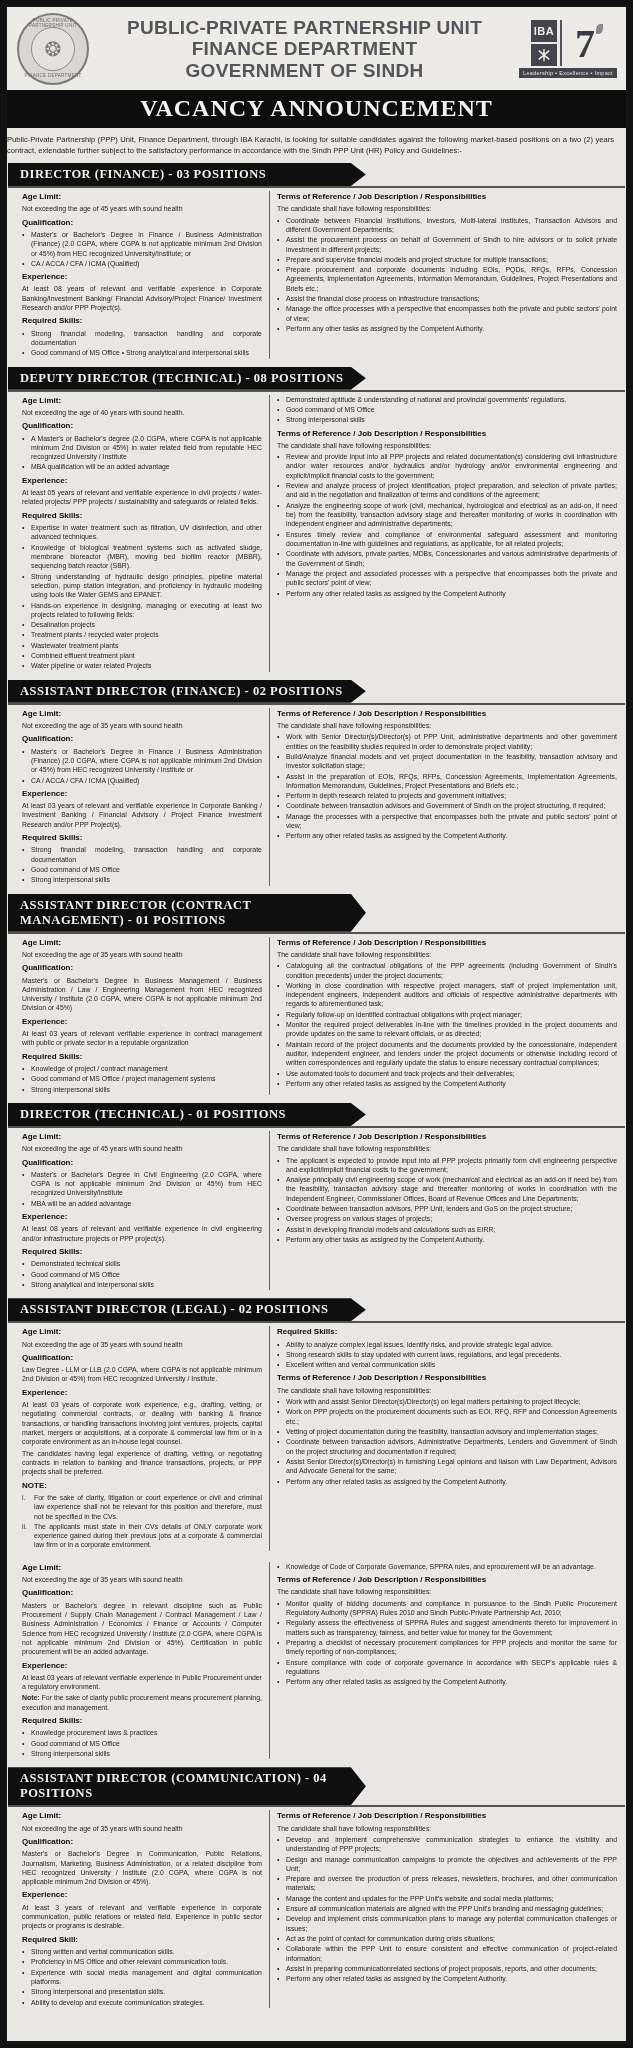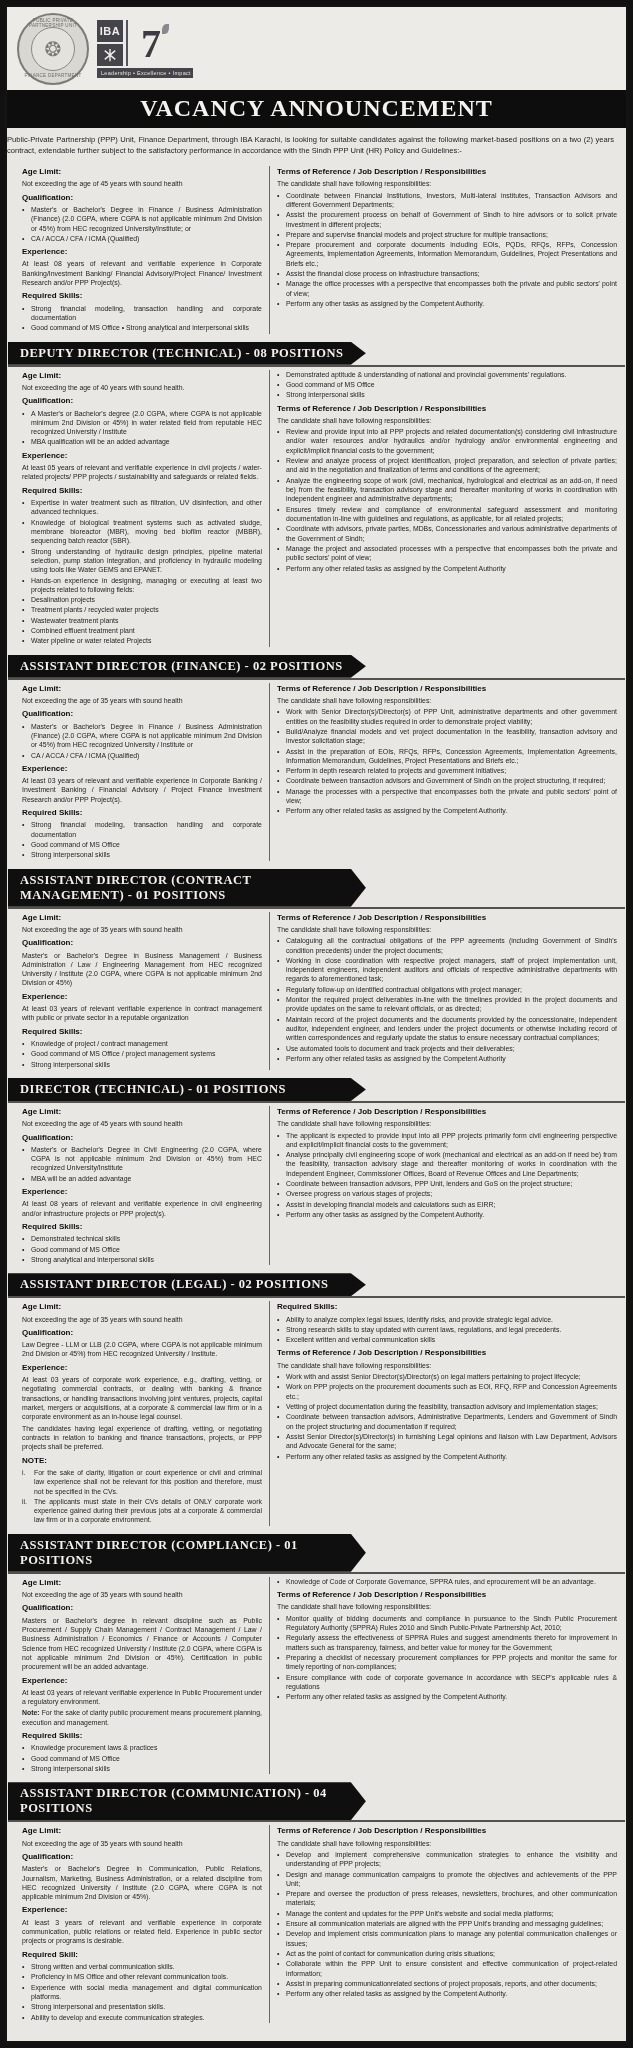--- a/index.html
+++ b/index.html
@@ -9,21 +9,21 @@
         display:flex; flex-direction:column; overflow:hidden; }
 
   
   .masthead { display:flex; align-items:center; gap:8px; padding:6px 10px 5px 10px; background:#edebe7; }
   .seal { width:72px; height:72px; border-radius:50%; border:2px solid #7d7b76; background:#d9d7d2;
           position:relative; flex:none; display:flex; flex-direction:column; align-items:center; justify-content:space-between; padding:4px 2px; }
   .seal-inner { position:absolute; inset:12px; border-radius:50%; border:1.5px solid #8a8883; background:#e4e2dd;
           display:flex; align-items:center; justify-content:center; color:#7b7974; font-size:20px; }
   .seal-text { font-size:4.5px; color:#6d6b66; letter-spacing:.3px; text-align:center; z-index:1; line-height:1.1; }
   .titles { flex:1; text-align:center; color:#55555a; font-weight:bold; font-size:19px; line-height:1.12; letter-spacing:.3px; }
-  .iba { flex:none; width:96px; display:flex; flex-direction:column; gap:2px; }
+  .iba { flex:none; width:96px; display:flex; flex-direction:column; align-items:center; gap:2px; }
   .iba-top { display:flex; align-items:stretch; gap:3px; }
   .iba-blocks { display:flex; flex-direction:column; gap:2px; }
   .iba-block { width:26px; height:22px; background:#45444a; color:#efede9; display:flex; align-items:center; justify-content:center;
                font-weight:bold; font-size:11px; letter-spacing:.5px; }
   .iba-sep { width:2px; background:#55545a; }
   .seven { width:40px; height:46px; display:flex; align-items:center; justify-content:center;
            font-family:"Liberation Serif", serif; font-weight:bold; font-size:40px; color:#3c3b41; position:relative; }
   .seven::after { content:""; position:absolute; right:2px; top:4px; width:7px; height:10px; background:#8a888e; border-radius:60% 0 60% 0; }
   .iba-tagline { background:#45444a; color:#e8e6e2; font-size:5.5px; padding:2px 4px; letter-spacing:.3px; white-space:nowrap; }
 
@@ -57,20 +57,25 @@
 <body>
 
 <div class="ad">
 
   <header class="masthead">
     <div class="seal">
       <span class="seal-text">PUBLIC PRIVATE PARTNERSHIP UNIT</span>
       <div class="seal-inner">❂</div>
       <span class="seal-text">FINANCE DEPARTMENT</span>
     </div>
+    <div class="titles">
+      <div>PUBLIC-PRIVATE PARTNERSHIP UNIT</div>
+      <div>FINANCE DEPARTMENT</div>
+      <div>GOVERNMENT OF SINDH</div>
+    </div>
     <div class="iba">
       <div class="iba-top">
         <div class="iba-blocks">
           <div class="iba-block">IBA</div>
           <div class="iba-block">
             <svg width="14" height="14" viewBox="0 0 16 16">
                 <path d="M8 1 V15 M2 3 L14 13 M14 3 L2 13" stroke="#efede9" stroke-width="1.6" fill="none"></path>
               </svg>
           </div>
         </div>
@@ -80,20 +85,23 @@
       <div class="iba-tagline">Leadership • Excellence • Impact</div>
     </div>
   </header>
 
   <div class="vacancy-bar">VACANCY ANNOUNCEMENT</div>
 
   <p class="intro">Public-Private Partnership (PPP) Unit, Finance Department, through IBA Karachi, is looking for suitable candidates against the following market-based positions on a two (2) years contract, extendable further subject to the satisfactory performance in accordance with the Sindh PPP Unit (HR) Policy and Guidelines:-</p>
 
   <main id="positions">
       <section class="section">
+        <div class="banner-row">
+          <div class="section-banner">DIRECTOR (FINANCE) - 03 POSITIONS</div>
+        </div>
         <div class="cols">
           <div class="col col-left">
             <div class="block">
               <div class="bh">Age Limit:</div>
               <p class="bp">Not exceeding the age of 45 years with sound health</p>
             </div>
             <div class="block">
               <div class="bh">Qualification:</div>
               <div class="bullet-row">
                 <span class="marker">•</span>
@@ -563,23 +571,20 @@
               </div>
               <div class="bullet-row">
                 <span class="marker">•</span>
                 <span class="btext">Perform any other related tasks as assigned by the Competent Authority.</span>
               </div>
             </div>
           </div>
         </div>
       </section>
       <section class="section">
-        <div class="banner-row">
-          <div class="section-banner">ASSISTANT DIRECTOR (COMPLIANCE) - 01 POSITIONS</div>
-        </div>
         <div class="cols">
           <div class="col col-left">
             <div class="block">
               <div class="bh">Age Limit:</div>
               <p class="bp">Not exceeding the age of 35 years with sound health</p>
             </div>
             <div class="block">
               <div class="bh">Qualification:</div>
               <p class="bp">Masters or Bachelor's degree in relevant discipline such as Public Procurement / Supply Chain Management / Contract Management / Law / Business Administration / Economics / Finance or Accounts / Computer Science from HEC recognized University / Institute (2.0 CGPA, where CGPA is not applicable minimum 2nd Division or 45%). Certification in public procurement will be an added advantage.</p>
             </div>

